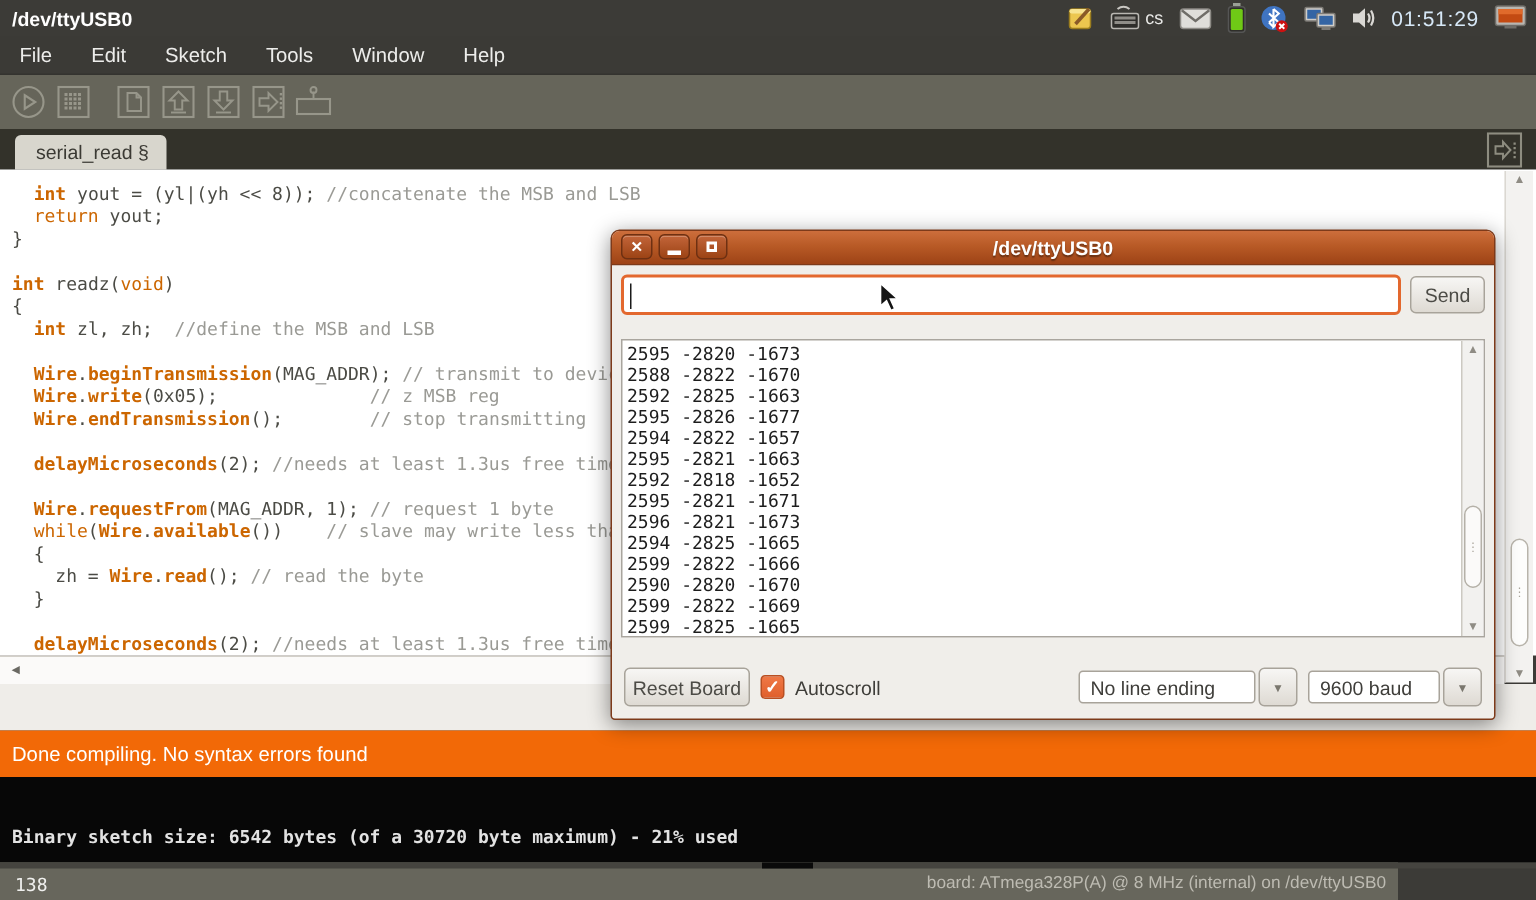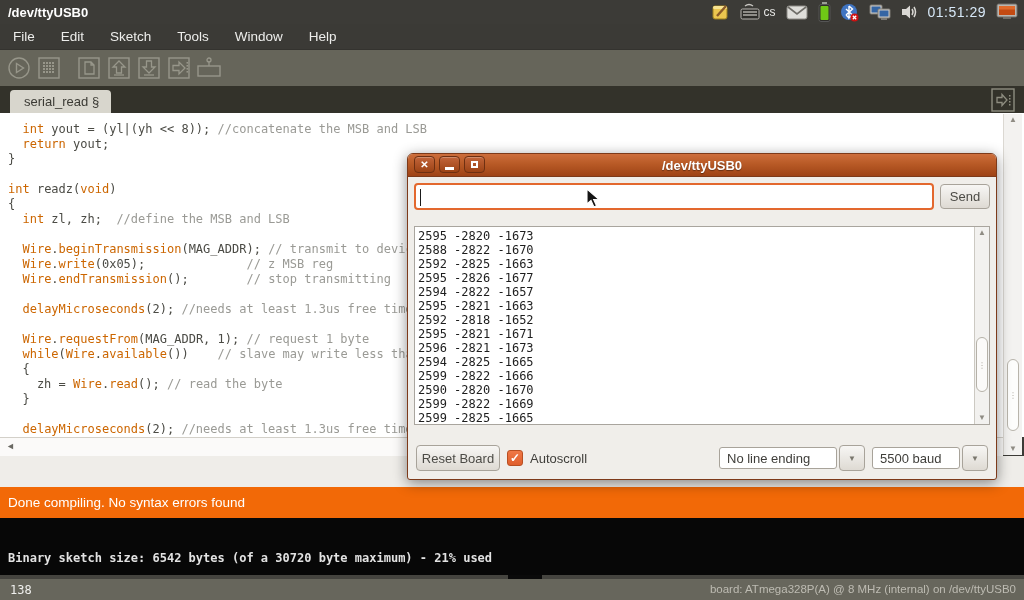--- a/index.html
+++ b/index.html
@@ -28,21 +28,21 @@
 
   
   #tabbar { left:0; top:86px; width:1024px; height:27px; background:#33322a; }
   #tab-active { position:absolute; left:10px; top:4px; height:23px; background:#d8d6cd; border-radius:4px 4px 0 0; padding:4px 12px 0 14px; font-size:13px; color:#3b3a34; }
   #tab-menu-btn { position:absolute; right:8px; top:1px; width:26px; height:25px; display:flex; align-items:center; justify-content:center; }
 
   
   #editor { left:0; top:113px; width:1024px; height:324px; background:#ffffff; overflow:hidden; }
   #code { padding:9px 0 0 8px; font-family:"DejaVu Sans Mono","Liberation Mono",monospace; font-size:12px; line-height:15px; white-space:pre; }
   .tok-p { color:#4b4b45; }
-  .tok-kb { color:#cc6600; font-weight:normal;margin-top:19px; }
+  .tok-kb { color:#cc6600; font-weight:bold;margin-top:19px; }
   .tok-kn { color:#cc6600; }
   .tok-c { color:#9a9a95; }
 
   
   #ed-vscroll { left:1003px; top:114px; width:19px; height:341px; background:#f3f2f0; border-left:1px solid #dbd8d2; }
   .scroll-arrow { color:#8f8c84; font-size:8px; text-align:center; width:100%; line-height:12px; }
   #ed-vthumb { position:absolute; left:3px; top:245px; width:12px; height:72px; background:#fdfdfc; border:1px solid #b8b4ab; border-radius:6px; }
   #ed-vscroll .down { position:absolute; bottom:0; }
   .grip { position:absolute; left:50%; top:50%; transform:translate(-50%,-50%); color:#aaa69c; font-size:8px; line-height:3px; letter-spacing:0; text-align:center; }
 
@@ -50,21 +50,21 @@
   #hscroll { left:0; top:437px; width:1003px; height:19px; background:#fbfaf9; border-top:1px solid #d3d0c9; }
   #hscroll .left-arrow { position:absolute; left:6px; top:3px; color:#6a6963; font-size:9px; }
 
   #gapstrip { left:0; top:456px; width:1024px; height:31px; background:#efede9; }
 
   
   #statusbar { left:0; top:487px; width:1024px; height:31px; background:#f26907; display:flex; align-items:center; }
   #status-msg { color:#ffffff; font-size:13.5px; padding-left:8px; }
   #console { left:0; top:518px; width:1024px; height:57px; background:#070707;font-weight:bold; }
   #console-text { position:absolute; left:8px; top:33px; color:#e2e2e2; font-family:"DejaVu Sans Mono","Liberation Mono",monospace; font-size:12px; }
-  #footer { left:0; top:575px; width:1024px; height:25px; background:#67665c; }
+  #footer { left:0; top:575px; width:932px; height:25px; background:#67665c; }
   #footer-strip { position:absolute; left:0; top:0; width:1024px; height:4px; background:#45443f; }
   #console-hthumb { position:absolute; left:508px; top:0; width:34px; height:4px; background:#0a0a0a; }
   #line-num { position:absolute; left:10px; top:8px; color:#f0f0ee; font-family:"DejaVu Sans Mono","Liberation Mono",monospace; font-size:12px; }
   #board-info { position:absolute; right:8px; top:8px; color:#bdbbb2; font-size:11.5px; }
 
   
   #serial-win { left:407px; top:153px; width:590px; height:327px; background:#f0eeea; border:1px solid #7d3a1a; border-radius:6px 6px 3px 3px; box-shadow:0 3px 14px rgba(0,0,0,0.45); display:flex; flex-direction:column; z-index:10; }
   #sw-titlebar { height:23px; background:linear-gradient(#cd6e3c,#b85a26 45%,#9e4316); border-radius:5px 5px 0 0; border-bottom:1px solid #7d3a1a; position:relative; display:flex; align-items:center; justify-content:center; }
   #sw-title { color:#ffffff; font-weight:bold; font-size:13px; text-shadow:0 1px 1px rgba(0,0,0,0.4); }
   #sw-buttons { position:absolute; left:6px; top:2px; display:flex; gap:4px; }
@@ -344,21 +344,21 @@
         </span>
       <span id="autoscroll-label">Autoscroll</span>
       <span class="spacer"></span>
       <span class="combo">
         <span id="line-ending-field" class="combo-field">No line ending</span>
         <span class="combo-btn btn">
             <span>▼</span>
           </span>
       </span>
       <span class="combo">
-        <span id="baud-field" class="combo-field">5500 baud</span>
+        <span id="baud-field" class="combo-field">9600 baud</span>
         <span class="combo-btn btn">
             <span>▼</span>
           </span>
       </span>
     </div>
   </div>
 
   <div id="mouse-cursor" class="abs">
     <svg width="18" height="22">
         <path d="M1 1 L1 16 L5 12.5 L8 19 L10.5 17.8 L7.6 11.4 L12.5 11.2 Z" fill="#141414" stroke="#fff" stroke-width="1.1"></path>

